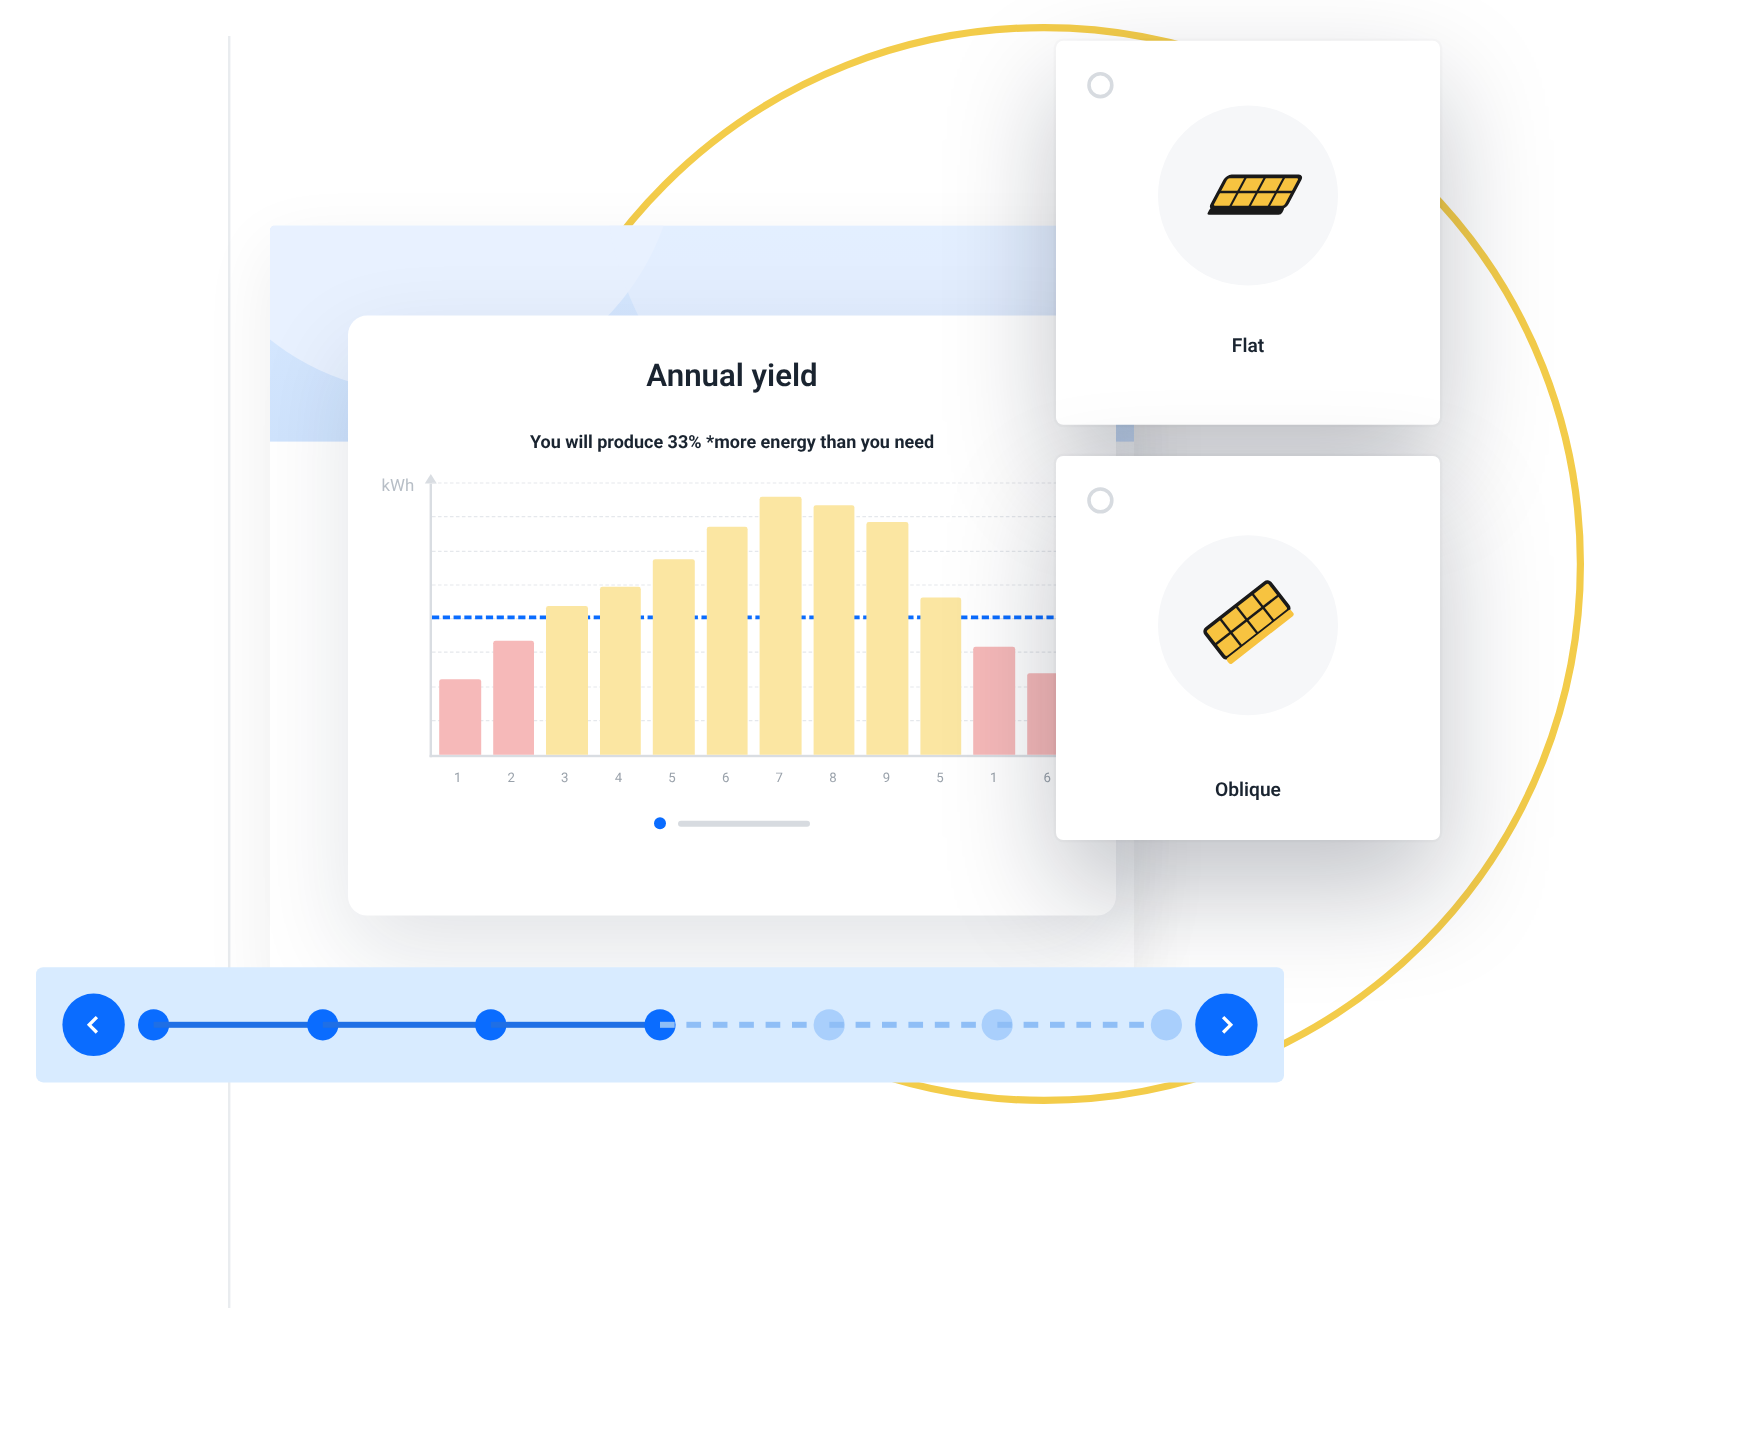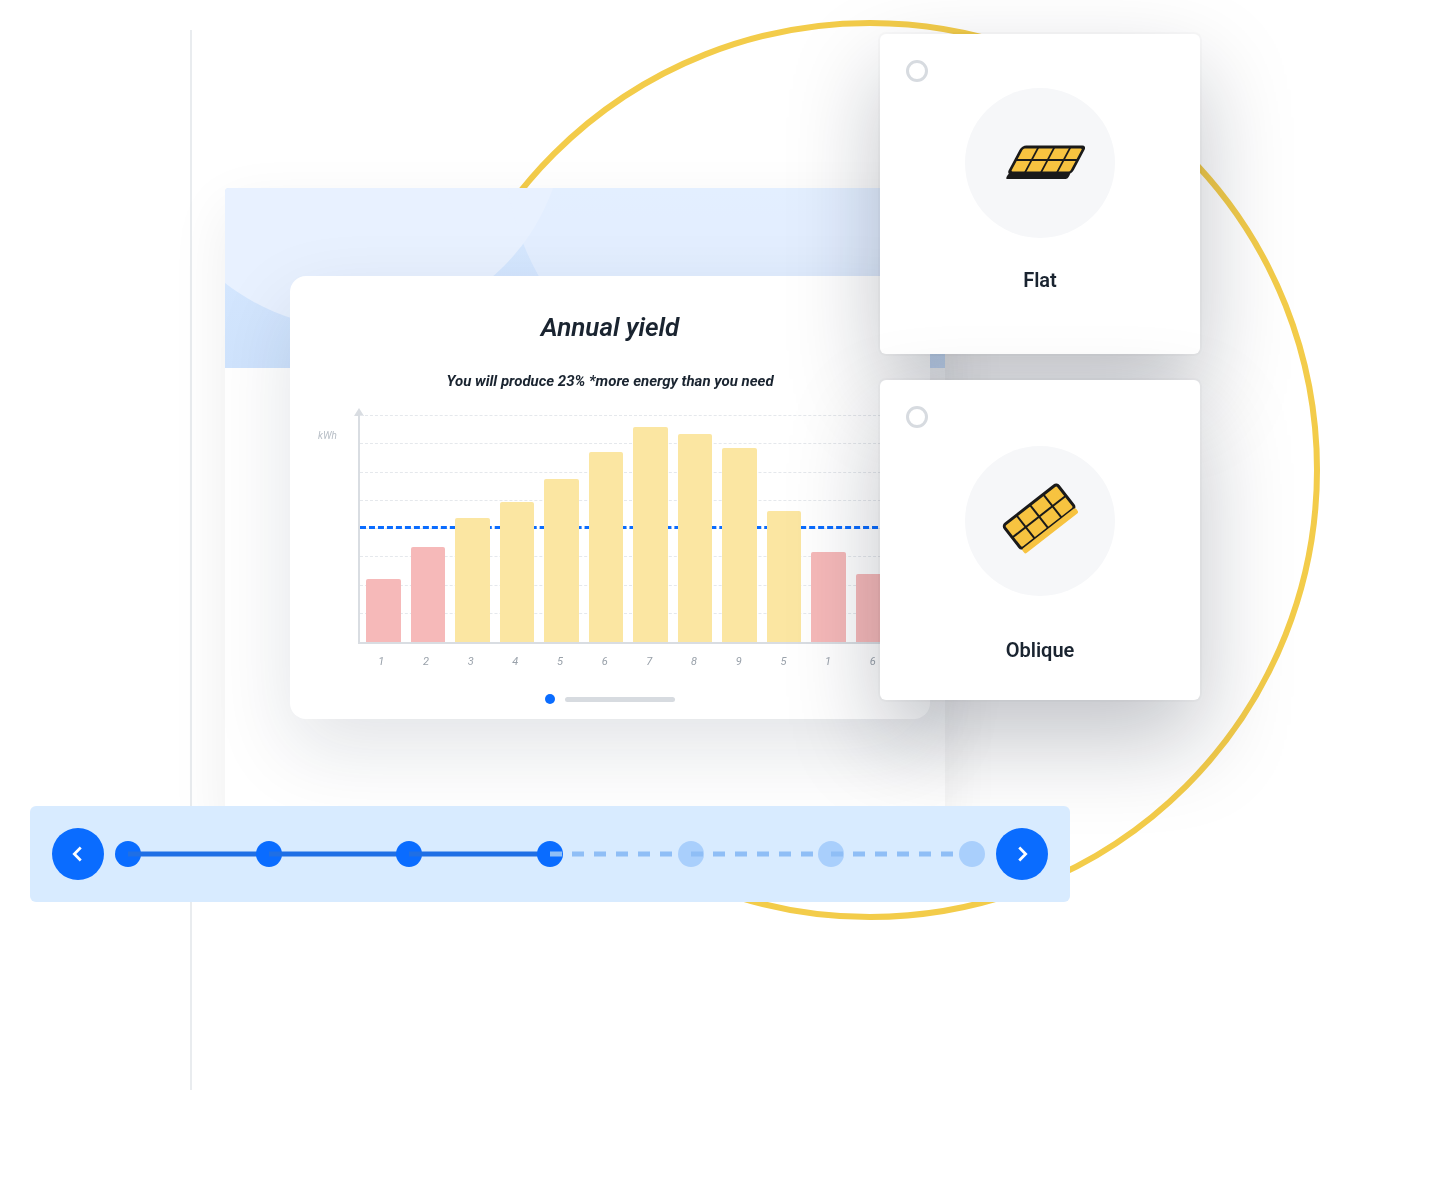--- a/index.html
+++ b/index.html
@@ -60,29 +60,28 @@
     border-radius: 50%;
     background: #e8f1ff;
   }
   .page-hero::before { width: 420px; height: 420px; left: -80px; top: -280px; }
   .page-hero::after  { width: 520px; height: 520px; left: 280px; top: -300px; opacity:.7;}
 
   
   .chart-card {
     position: absolute;
     left: 290px;
-    top: 276px;
+    top: 263px;
     width: 640px; 
-    height: 443px;
+    height: 500px;
     background: #fff;
     border-radius: 16px;
     box-shadow: 0 30px 80px rgba(20,30,60,.12);
     padding: 36px 34px 28px 34px;
     z-index: 2;
-    font-style: italic;
   }
   .chart-title {
     text-align: center;
     font-size: 26px;
     font-weight: 600;
     color: #1a2430;
   }
   .chart-sub {
     text-align: center;
     font-size: 15px;
@@ -94,23 +93,22 @@
 
   .plot {
     position: relative;
     height: 250px;
     width: 100%;
   }
   .ylab {
     position: absolute;
     left: -6px;
     top: -6px;
-    font-size: 10px;
+    font-size: 14px;
     color: #b7bec6;
-    margin-top: 20px;
   }
   .plot-frame {
     position: absolute;
     left: 34px;
     right: 0;
     top: 0;
     bottom: 22px;
     border-left: 2px solid #d9dde2;
     border-bottom: 2px solid #d9dde2;
   }
@@ -201,22 +199,22 @@
     width:22px;height:22px;border-radius:50%;
     border:3px solid #d7dbe0;
   }
   .opt-icon {
     width:150px;height:150px;border-radius:50%;
     background:#f6f7f9;
     margin-top:6px;
     display:flex;align-items:center;justify-content:center;
   }
   .opt-label {
-    margin-top:30px;
-    font-size:20px;
+    margin-top:40px;
+    font-size:16px;
     font-weight:600;
     color:#1a2430;
   }
 
   
   .progress-wrap {
     position:absolute;
     left: 30px;
     top: 806px;
     width: 1040px;
@@ -265,21 +263,21 @@
 
 <div class="vline"></div>
 <div class="arc"></div>
 
 <div class="page">
   <div class="page-hero"></div>
 </div>
 
 <div class="chart-card">
   <div class="chart-title">Annual yield</div>
-  <div class="chart-sub">You will produce 23% *more energy than you need</div>
+  <div class="chart-sub">You will produce 33% *more energy than you need</div>
 
   <div class="plot">
     <span class="ylab">kWh</span>
     <div class="plot-frame">
       <div class="grid-lines">
         <div style="bottom:12.5%"></div>
         <div style="bottom:25%"></div>
         <div style="bottom:37.5%"></div>
         <div style="bottom:50%"></div>
         <div style="bottom:62.5%"></div>

